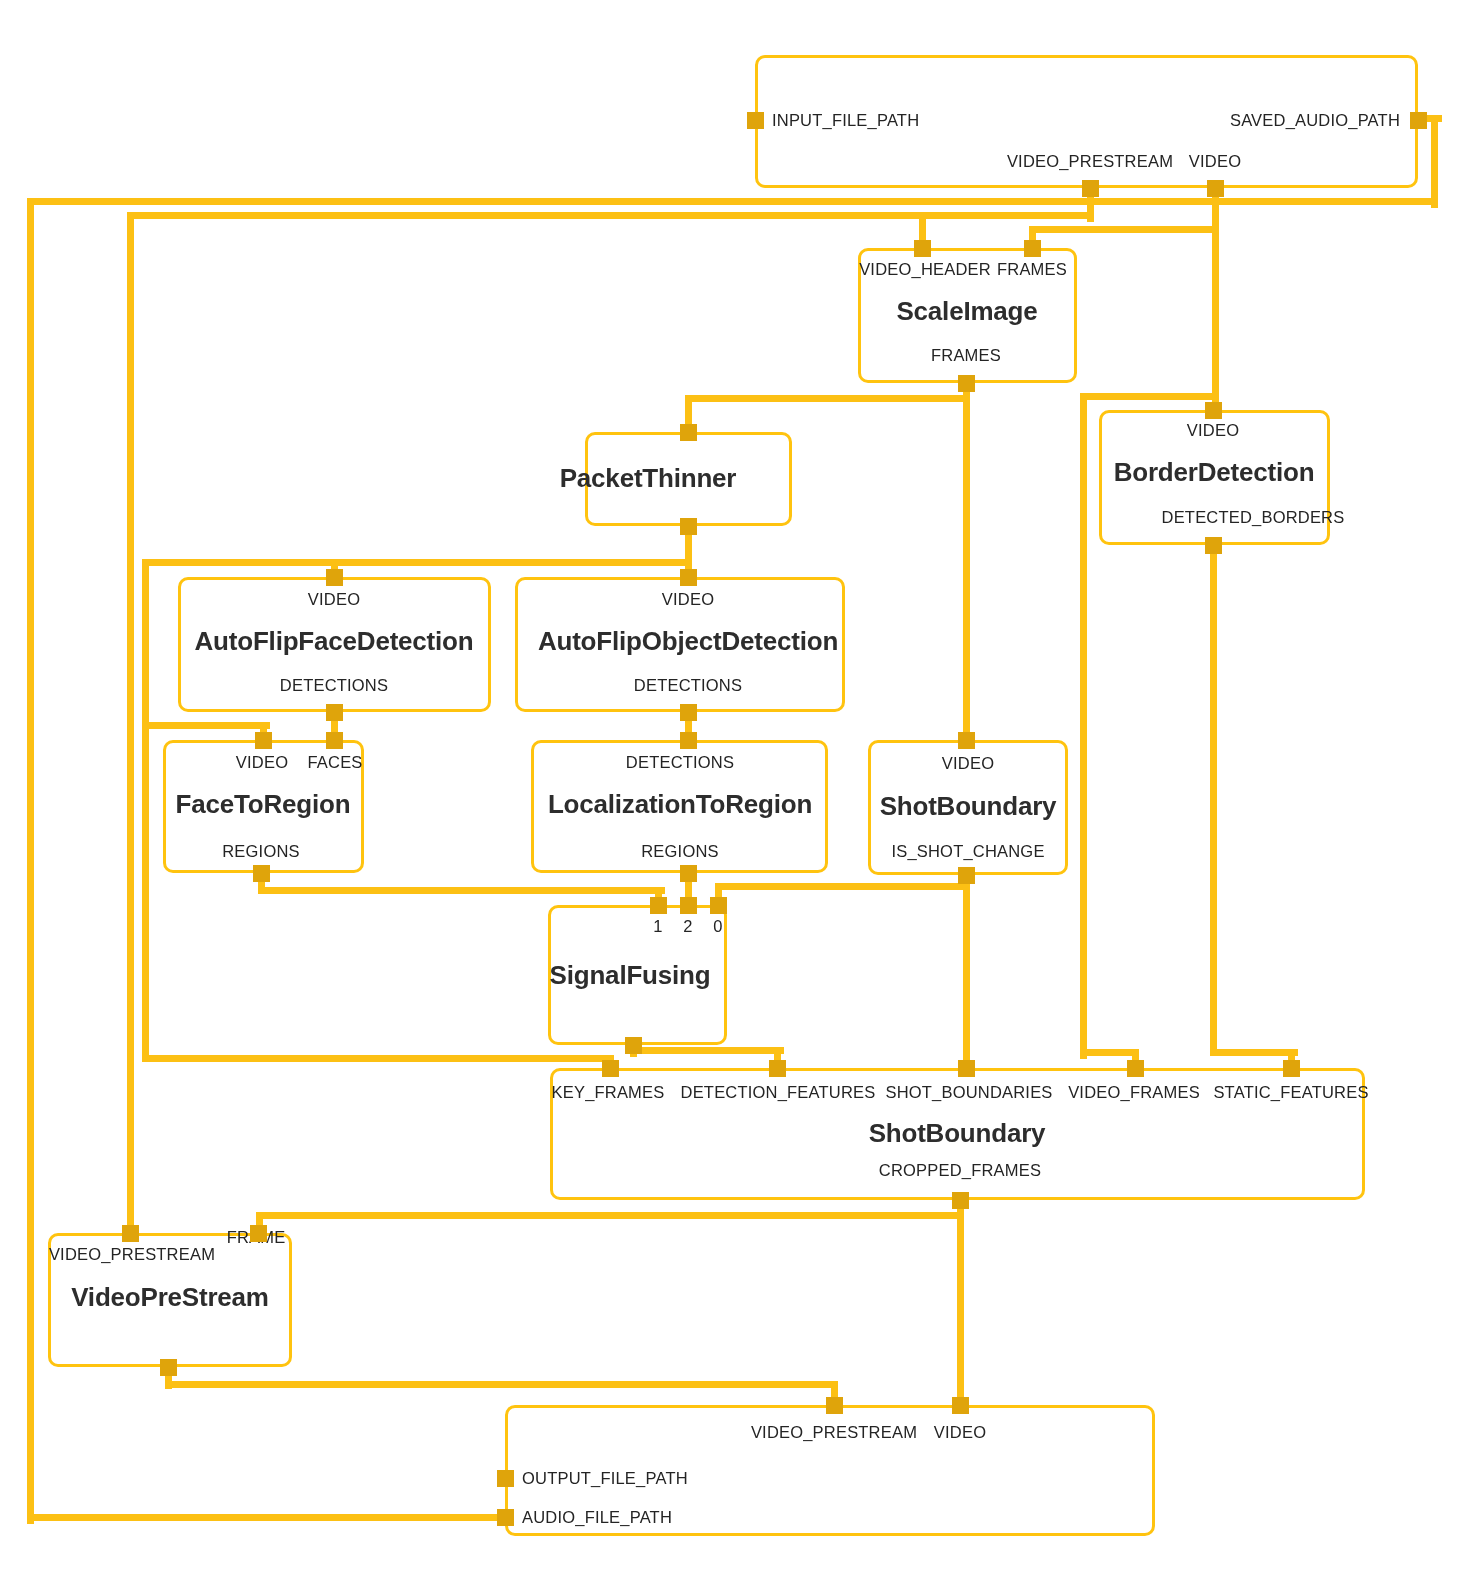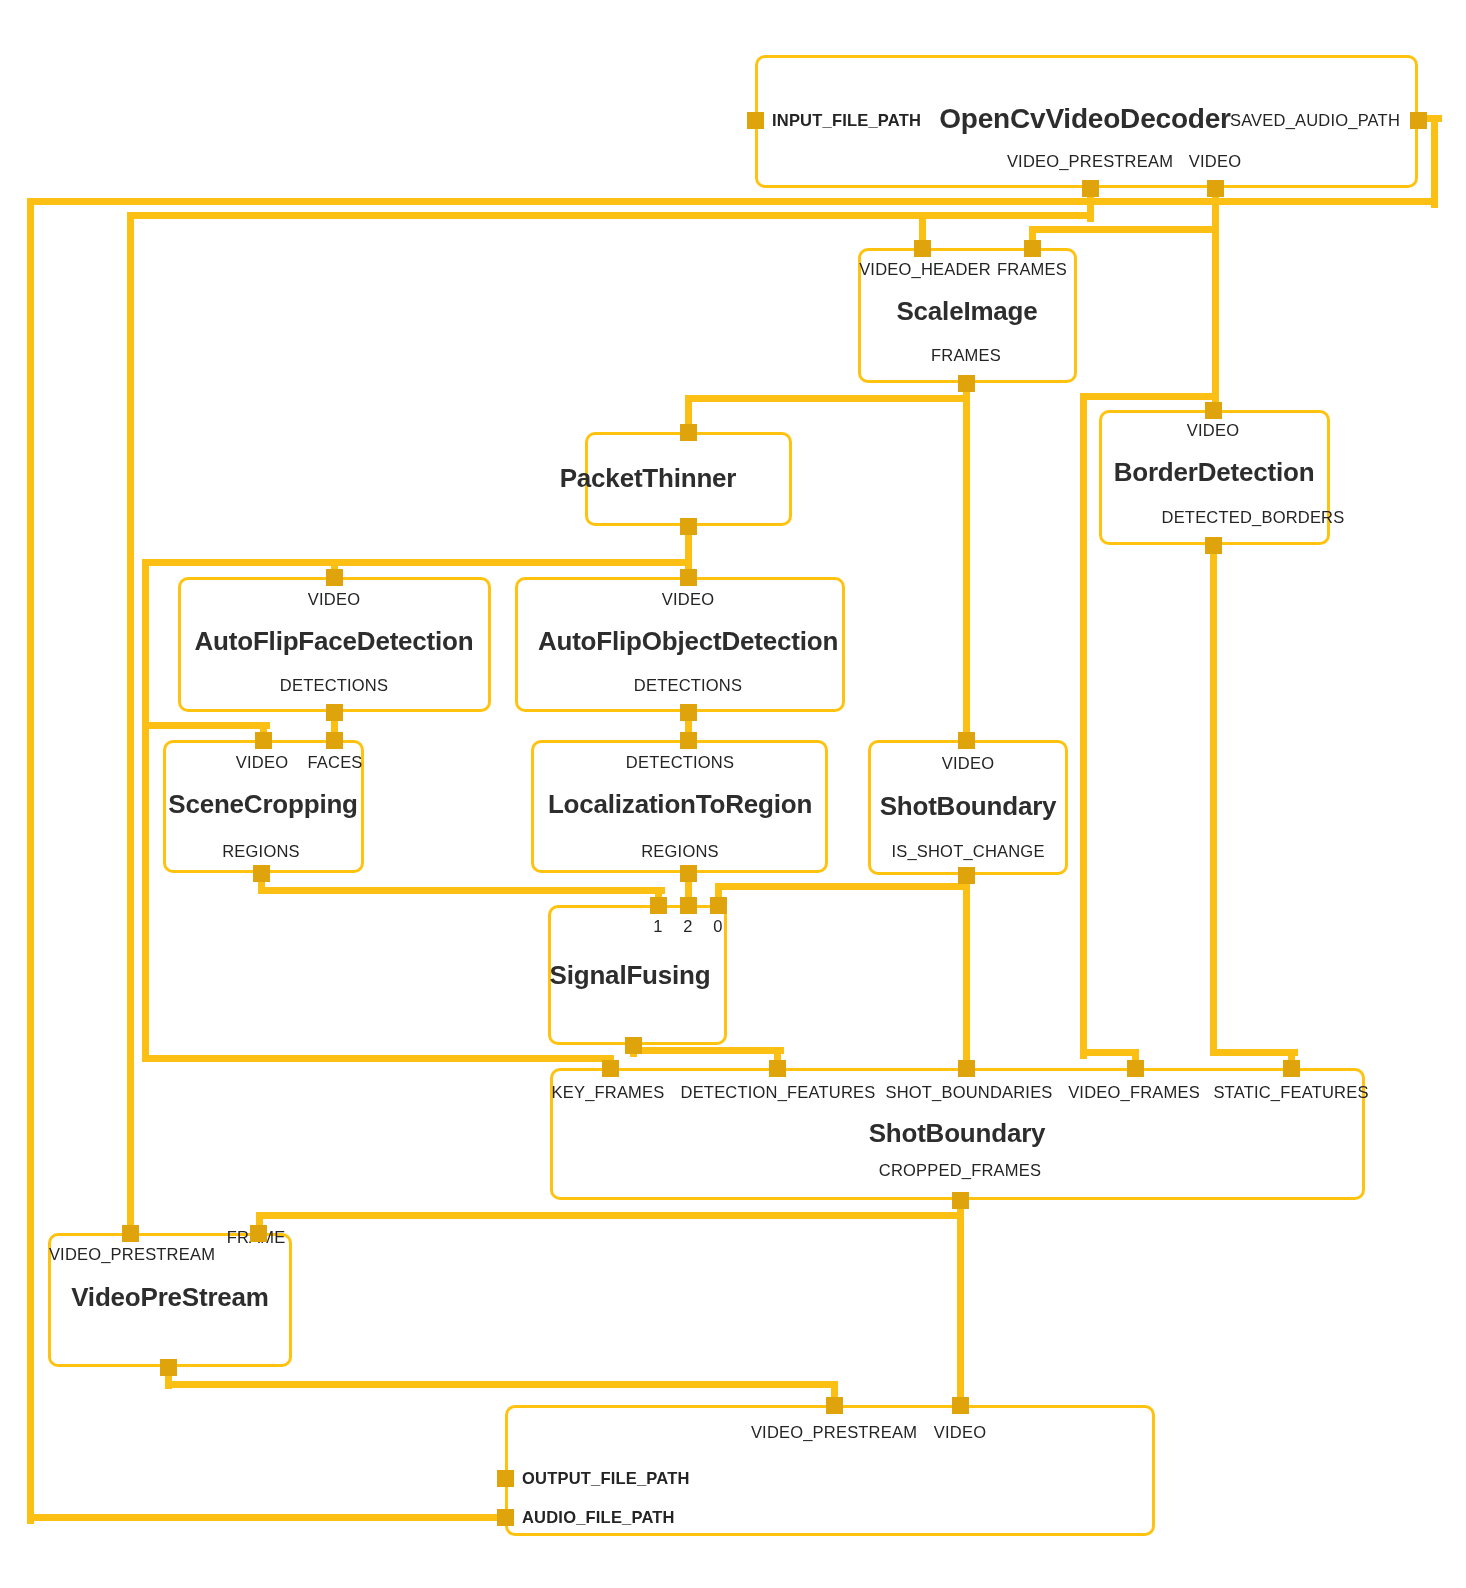--- a/index.html
+++ b/index.html
@@ -11,21 +11,21 @@
   .node{
     position:absolute;background:#ffffff;border:3px solid var(--border);
     border-radius:10px;box-sizing:border-box;z-index:2;
   }
   .seg{position:absolute;background:var(--edge);z-index:1;}
   .port{position:absolute;width:17px;height:17px;background:var(--port);z-index:4;}
   .pl{
     position:absolute;transform:translate(-50%,-50%);font-size:16.5px;
     color:var(--text);white-space:nowrap;z-index:3;letter-spacing:0.2px;
   }
-  .pl.anchor-left{transform:translate(0,-50%);font-weight:bold;}
+  .pl.anchor-left{transform:translate(0,-50%);}
   .pl.anchor-right{transform:translate(-100%,-50%);}
   .title{
     position:absolute;transform:translate(-50%,-50%);font-size:26px;font-weight:700;
     color:#2d2d2d;white-space:nowrap;z-index:3;letter-spacing:-0.2px;
   }
   .title.big{font-size:28px;}
 </style>
 </head>
 <body>
 
@@ -39,21 +39,20 @@
   <div class="node" style="left:515px;top:577px;width:330px;height:135px"></div>
   <div class="node" style="left:163px;top:740px;width:201px;height:133px"></div>
   <div class="node" style="left:531px;top:740px;width:297px;height:133px"></div>
   <div class="node" style="left:868px;top:740px;width:200px;height:135px"></div>
   <div class="node" style="left:548px;top:905px;width:179px;height:140px"></div>
   <div class="node" style="left:550px;top:1068px;width:815px;height:132px"></div>
   <div class="node" style="left:48px;top:1233px;width:244px;height:134px"></div>
   <div class="node" style="left:505px;top:1405px;width:650px;height:131px"></div>
 
   <span class="pl anchor-left" style="left:772px;top:120px">INPUT_FILE_PATH</span>
-  <span class="title big" style="left:1085px;top:119px">OpenCvVideoDecoder</span>
   <span class="pl anchor-right" style="left:1400px;top:120px">SAVED_AUDIO_PATH</span>
   <span class="pl" style="left:1090px;top:161px">VIDEO_PRESTREAM</span>
   <span class="pl" style="left:1215px;top:161px">VIDEO</span>
 
   <span class="pl" style="left:925px;top:269px">VIDEO_HEADER</span>
   <span class="pl" style="left:1032px;top:269px">FRAMES</span>
   <span class="title" style="left:967px;top:311px">ScaleImage</span>
   <span class="pl" style="left:966px;top:355px">FRAMES</span>
 
   <span class="title" style="left:648px;top:478px">PacketThinner</span>
@@ -65,21 +64,21 @@
   <span class="pl" style="left:334px;top:599px">VIDEO</span>
   <span class="title" style="left:334px;top:641px">AutoFlipFaceDetection</span>
   <span class="pl" style="left:334px;top:685px">DETECTIONS</span>
 
   <span class="pl" style="left:688px;top:599px">VIDEO</span>
   <span class="title" style="left:688px;top:641px">AutoFlipObjectDetection</span>
   <span class="pl" style="left:688px;top:685px">DETECTIONS</span>
 
   <span class="pl" style="left:262px;top:762px">VIDEO</span>
   <span class="pl" style="left:335px;top:762px">FACES</span>
-  <span class="title" style="left:263px;top:804px">SceneCropping</span>
+  <span class="title" style="left:263px;top:804px">FaceToRegion</span>
   <span class="pl" style="left:261px;top:851px">REGIONS</span>
 
   <span class="pl" style="left:680px;top:762px">DETECTIONS</span>
   <span class="title" style="left:680px;top:804px">LocalizationToRegion</span>
   <span class="pl" style="left:680px;top:851px">REGIONS</span>
 
   <span class="pl" style="left:968px;top:763px">VIDEO</span>
   <span class="title" style="left:968px;top:806px">ShotBoundary</span>
   <span class="pl" style="left:968px;top:851px">IS_SHOT_CHANGE</span>
 

